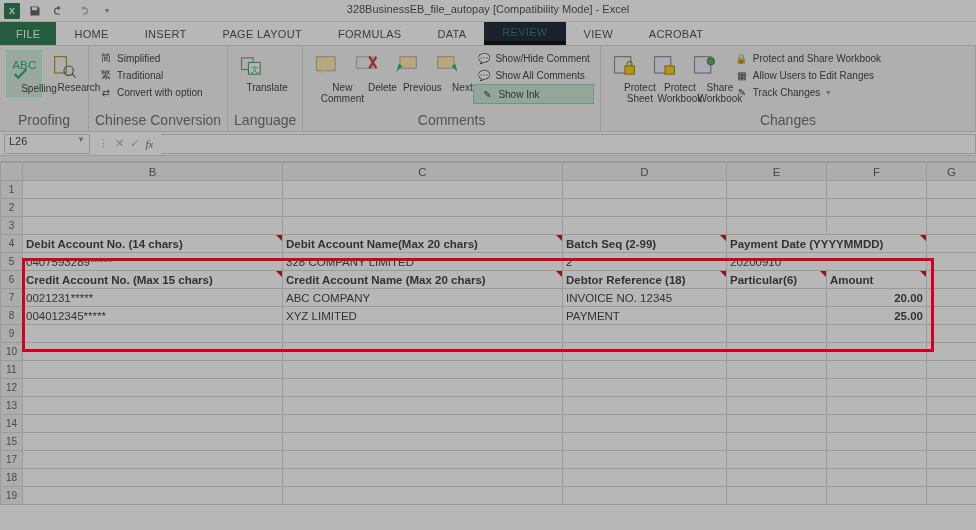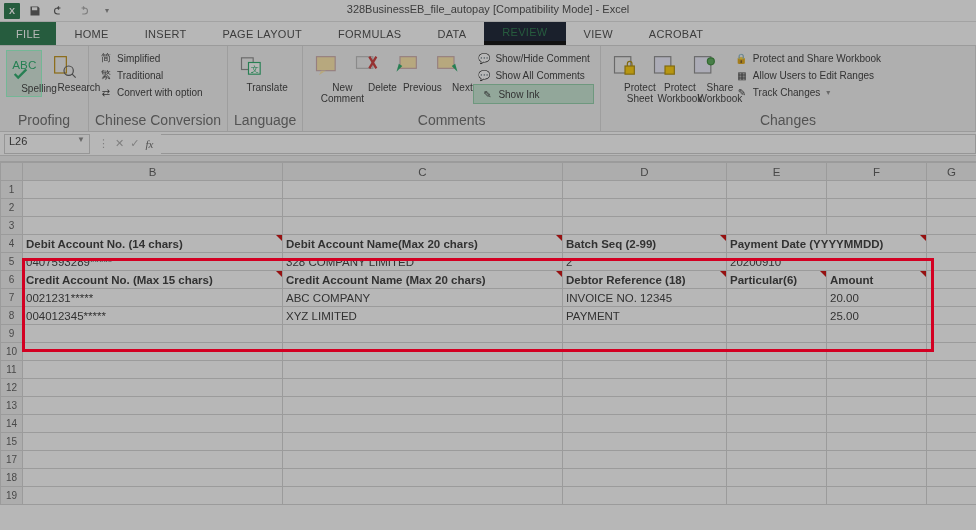--- a/index.html
+++ b/index.html
@@ -40,21 +40,21 @@
   .spacer6 { height: 6px; background: #f0f0f0; border-bottom: 1px solid #d4d4d4;}
   
   .grid-wrap { position: relative; }
   table.grid { border-collapse: collapse; table-layout: fixed; width: 100%; }
   table.grid th, table.grid td { border: 1px solid #d4d4d4; height: 18px; padding: 0 3px; font-size: 11.5px; overflow: hidden; white-space: nowrap; background: #fff;}
   table.grid thead th { background: #f0f0f0; text-align: center; font-weight: normal; color: #555; height: 18px; }
   table.grid tbody th { background: #f0f0f0; text-align: center; font-weight: normal; color: #555; width: 22px; font-size: 10px;}
   .col-sel { width: 22px; }
   .colB { width: 260px; } .colC { width: 280px; } .colD { width: 164px; } .colE { width: 100px; } .colF { width: 100px; } .colG { width: 50px; }
   td.bold { font-weight: bold; }
-  td.num { text-align: left; }
+  td.num { text-align: right; font-weight: bold; }
   
   .highlight-box { position: absolute; border: 3px solid #d30022; pointer-events: none; z-index: 110; }
   
   .cm { position: relative; }
   .cm::after { content:""; position:absolute; top:0; right:0; width:0; height:0; border-top:6px solid #c00; border-left:6px solid transparent; }
 </style>
 </head>
 <body>
 
 <div class="qat">

